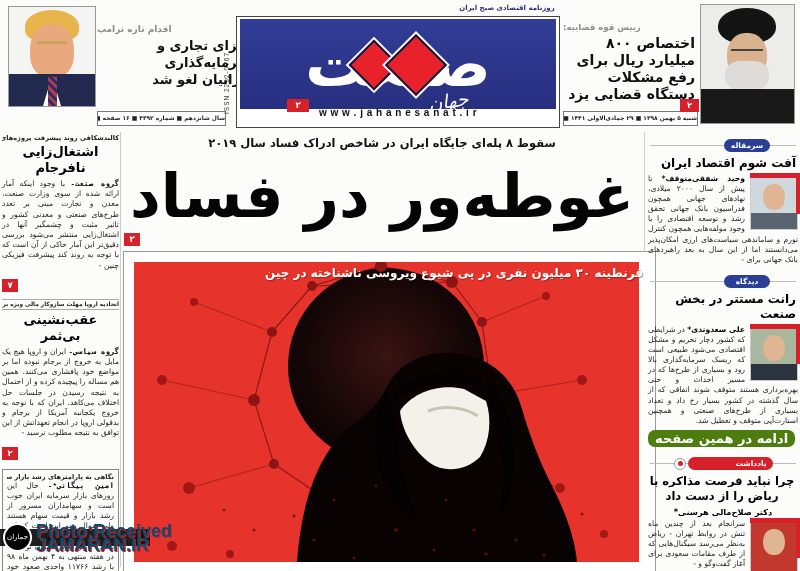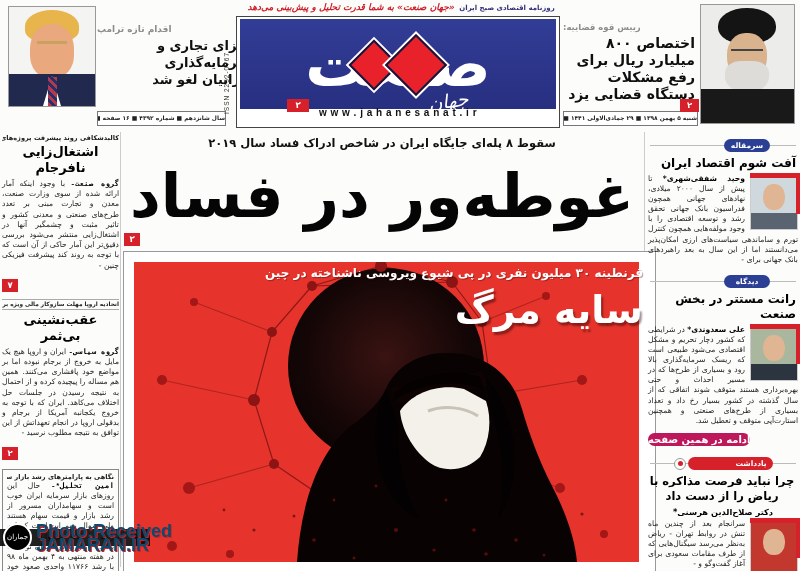--- a/index.html
+++ b/index.html
@@ -85,22 +85,22 @@
   .sb-body b{color:#000;}
   .sb-photo{float:right;width:46px;height:52px;border:1px solid #ccc;margin:2px 0 2px 5px;position:relative;background:#cfd8dc;}
   .sb-photo::before{content:"";position:absolute;top:-4px;right:-4px;width:110%;height:5px;background:#d6212b;}
   .sb-photo::after{content:"";position:absolute;top:-4px;right:-4px;width:5px;height:78%;background:#d6212b;}
   .sb-photo .face{position:absolute;top:7px;left:12px;width:22px;height:26px;border-radius:46%;background:#dfb593;}
   .sb-photo .torso{position:absolute;bottom:0;left:0;right:0;height:16px;background:#5a6470;}
   .sb-photo.p2{background:#a8b79e;} .sb-photo.p2 .torso{background:#2c3440;}
   .sb-photo.p3{background:#c2372e;}
   .more-row{text-align:left;margin-top:2px;}
   .more-text{color:#d6212b;font-size:7.3px;font-weight:bold;}
-  .more-chip{display:inline-block;background:#be185d;color:#fff;font-size:10px;font-weight:bold;
-             padding:1px 0;border-radius:7px;}
+  .more-chip{display:inline-block;background:#4d7c0f;color:#fff;font-size:13px;font-weight:bold;
+             padding:1px 7px;border-radius:7px;}
   .tab-red{background:#d6212b;}
   .tab-circle{position:absolute;left:26px;top:2px;width:10px;height:10px;border:1px solid #999;border-radius:50%;background:#fff;}
   .tab-circle::after{content:"";position:absolute;left:2.5px;top:2.5px;width:5px;height:5px;border-radius:50%;background:#d6212b;}
   .sb-author{font-size:8.3px;font-weight:bold;text-align:center;color:#000;margin:1px 0 2px;}
   
   .watermark{left:0;top:529px;width:150px;height:17px;background:rgba(8,8,8,.9);z-index:10;
              display:flex;align-items:center;padding:0 3px;box-sizing:border-box;}
   .wm-logo{width:25px;height:25px;border:2px solid #fff;border-radius:50%;color:#fff;font-size:7px;
            line-height:25px;text-align:center;flex:none;margin-right:4px;background:#000;}
   .wm-text{font-family:"Liberation Sans",sans-serif;font-weight:bold;color:#0c4a6e;line-height:14px;
@@ -121,21 +121,20 @@
     <div class="tie"></div>
   </div>
   <div class="abs rtl kicker-sm" style="left:97px;top:24px;width:138px;">اقدام تازه ترامپ</div>
   <div class="abs rtl head-title" style="left:97px;top:37px;width:138px;padding-left:15px;">ویزای تجاری و سرمایه‌گذاری ایرانیان لغو شد</div>
   <div class="badge" style="left:287px;top:99px;width:22px;">۳</div>
   <div class="abs rtl info-strip" style="left:97px;top:111px;width:127px;">سال شانزدهم ■ شماره ۴۳۹۲ ■ ۱۶ صفحه ■ قیمت ۲۰۰۰ تومان</div>
 
   <div class="abs issn">ISSN 2252-0767</div>
 
   <div class="abs logo-box">
-    <div class="tagline rtl">«جهان صنعت» به شما قدرت تحلیل و پیش‌بینی می‌دهد</div>
     <div class="logo-subtitle rtl">روزنامه اقتصادی صبح ایران</div>
     <div class="banner">
       <div class="logo-main rtl">صنعت</div>
       <div class="diamond d1"></div>
       <div class="diamond d2"></div>
       <div class="logo-script rtl">جهان</div>
     </div>
     <div class="website">w w w . j a h a n e s a n a t . i r</div>
   </div>
 
@@ -224,61 +223,60 @@
           <circle cx="352" cy="292" r="1.8"></circle>
         <circle cx="160" cy="254" r="1.5"></circle>
           <circle cx="382" cy="278" r="1.8"></circle>
           <circle cx="410" cy="293" r="1.5"></circle>
         <circle cx="120" cy="268" r="1.6"></circle>
           <circle cx="90" cy="248" r="1.4"></circle>
           <circle cx="448" cy="252" r="1.6"></circle>
       </g>
     </svg>
     <div class="photo-kicker rtl">قرنطینه ۳۰ میلیون نفری در پی شیوع ویروسی ناشناخته در چین</div>
-    <div class="photo-title rtl">سایه مرگ</div>
   </div>
 
   <div class="abs rtl leftcol">
 
     <div class="art">
       <div class="k1">کالبدشکافی روند پیشرفت پروژه‌های ناتمام صنعتی</div>
       <div class="t">اشتغال‌زایی نافرجام</div>
       <div class="b"><b>گروه صنعت-</b><span> با وجود اینکه آمار ارائه شده از سوی وزارت صنعت، معدن و تجارت مبنی بر تعدد طرح‌های صنعتی و معدنی کشور و تاثیر مثبت و چشمگیر آنها در اشتغال‌زایی منتشر می‌شود بررسی دقیق‌تر این آمار حاکی از آن است که با توجه به روند کند پیشرفت فیزیکی چنین -</span></div>
       <div class="badge-row"><span class="badge-inline">۷</span></div>
     </div>
 
     <div class="art">
       <div class="k2">اتحادیه اروپا مهلت سازوکار مالی ویژه برای ایران را تمدید می‌کند</div>
       <div class="t">عقب‌نشینی بی‌ثمر</div>
       <div class="b"><b>گروه سیاسی-</b><span> ایران و اروپا هیچ یک مایل به خروج از برجام نبوده اما بر مواضع خود پافشاری می‌کنند. همین هم مساله را پیچیده کرده و از احتمال به نتیجه رسیدن در جلسات حل اختلاف می‌کاهد. ایران که با توجه به خروج یکجانبه آمریکا از برجام و بدقولی اروپا در انجام تعهداتش از این توافق به نتیجه مطلوب نرسید -</span></div>
       <div class="badge-row"><span class="badge-inline">۲</span></div>
     </div>
 
     <div class="art boxed">
       <div class="k1">نگاهی به پارامترهای رشد بازار سرمایه</div>
-      <div class="b"><b>امین تحلیل*-</b><span> حال این روزهای بازار سرمایه ایران خوب است و سهامداران مسرور از رشد بازار و قیمت سهام هستند ولی سوال مهم این است که این رشد تا کجا می‌تواند ادامه‌دار باشد؟ بازار بورس تهران توانست در هفته منتهی به ۴ بهمن ماه ۹۸ با رشد ۱۱۷۶۶ واحدی صعود خود را ادامه -</span></div>
+      <div class="b"><b>امین بیگانی*-</b><span> حال این روزهای بازار سرمایه ایران خوب است و سهامداران مسرور از رشد بازار و قیمت سهام هستند ولی سوال مهم این است که این رشد تا کجا می‌تواند ادامه‌دار باشد؟ بازار بورس تهران توانست در هفته منتهی به ۴ بهمن ماه ۹۸ با رشد ۱۱۷۶۶ واحدی صعود خود را ادامه -</span></div>
 
     </div>
 
   </div>
 
   <div class="abs rtl sidebar">
 
     <div class="sb-sec">
       <div class="tab-row">
         <div class="line"></div>
         <div class="tab-pill" style="right:28px;width:46px;">سرمقاله</div>
       </div>
       <div class="sb-title">آفت شوم اقتصاد ایران</div>
       <div class="sb-body">
         <span class="sb-photo p1">
             <span class="face"></span>
             <span class="torso"></span>
           </span>
-        <b>وحید شفقی‌شهری*</b><span> تا پیش از سال ۲۰۰۰ میلادی، نهادهای جهانی همچون فدراسیون بانک جهانی تحقق رشد و توسعه اقتصادی را با وجود مولفه‌هایی همچون کنترل تورم و ساماندهی سیاست‌های ارزی امکان‌پذیر می‌دانستند اما از این سال به بعد راهبردهای بانک جهانی برای -</span>
+        <b>وحید شفقی‌متوقف*</b><span> تا پیش از سال ۲۰۰۰ میلادی، نهادهای جهانی همچون فدراسیون بانک جهانی تحقق رشد و توسعه اقتصادی را با وجود مولفه‌هایی همچون کنترل تورم و ساماندهی سیاست‌های ارزی امکان‌پذیر می‌دانستند اما از این سال به بعد راهبردهای بانک جهانی برای -</span>
       </div>
     </div>
 
     <div class="sb-sec">
       <div class="tab-row">
         <div class="line"></div>
         <div class="tab-pill" style="right:28px;width:46px;">دیدگاه</div>
       </div>
       <div class="sb-title">رانت مستتر در بخش صنعت</div>
       <div class="sb-body">
@@ -291,21 +289,21 @@
       <div class="more-row"><span class="more-chip">ادامه در همین صفحه</span></div>
     </div>
 
     <div class="sb-sec">
       <div class="tab-row">
         <div class="line"></div>
         <div class="tab-circle"></div>
         <div class="tab-pill tab-red" style="left:40px;width:44px;padding-left:41px;">یادداشت</div>
       </div>
       <div class="sb-title center" style="font-size:11.5px;">چرا نباید فرصت مذاکره با ریاض را از دست داد</div>
-      <div class="sb-author">دکتر صلاح‌الدین هرسنی*</div>
+      <div class="sb-author">دکتر صلاح‌مالی هرسنی*</div>
       <div class="sb-body">
         <span class="sb-photo p3">
             <span class="face"></span>
           </span>
         <span>سرانجام بعد از چندین ماه تنش در روابط تهران - ریاض به‌نظر می‌رسد سیگنال‌هایی که از طرف مقامات سعودی برای آغاز گفت‌وگو و -</span>
       </div>
     </div>
   </div>
 
   <div class="abs watermark">

